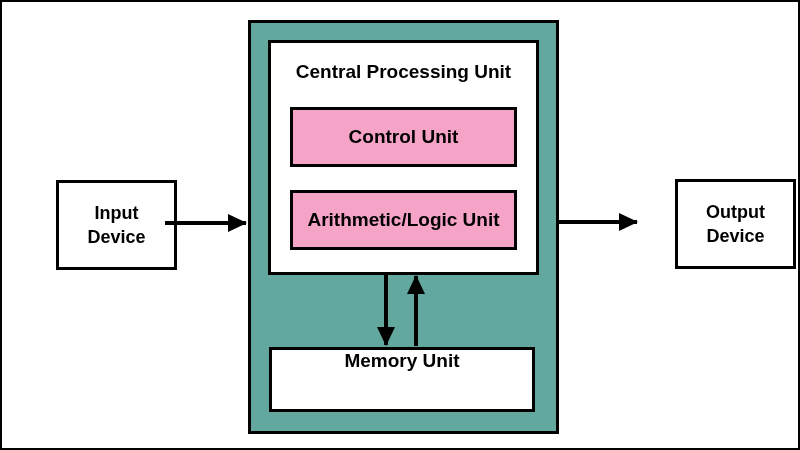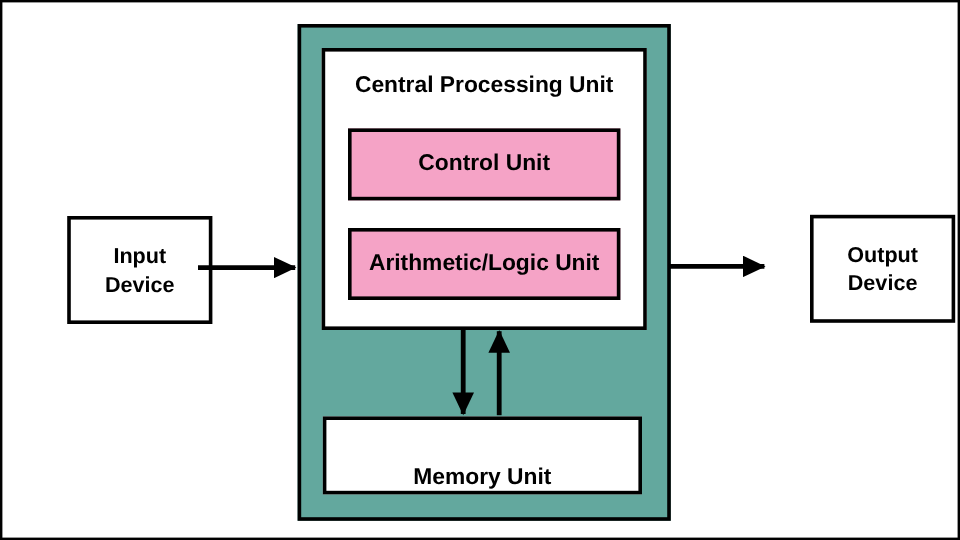--- a/index.html
+++ b/index.html
@@ -89,21 +89,21 @@
   .memory {
     position: absolute;
     left: 18px;
     top: 324px;
     width: 266px;
     height: 65px;
     box-sizing: border-box;
     border: 3px solid #000000;
     background: #ffffff;
     display: flex;
-    align-items: flex-end;
+    align-items: flex-start;
     justify-content: center;
     font-weight: bold;
     font-size: 19px;
     color: #000000;
   }
   .arrow-layer {
     position: absolute;
     left: 0;
     top: 0;
     width: 800px;

